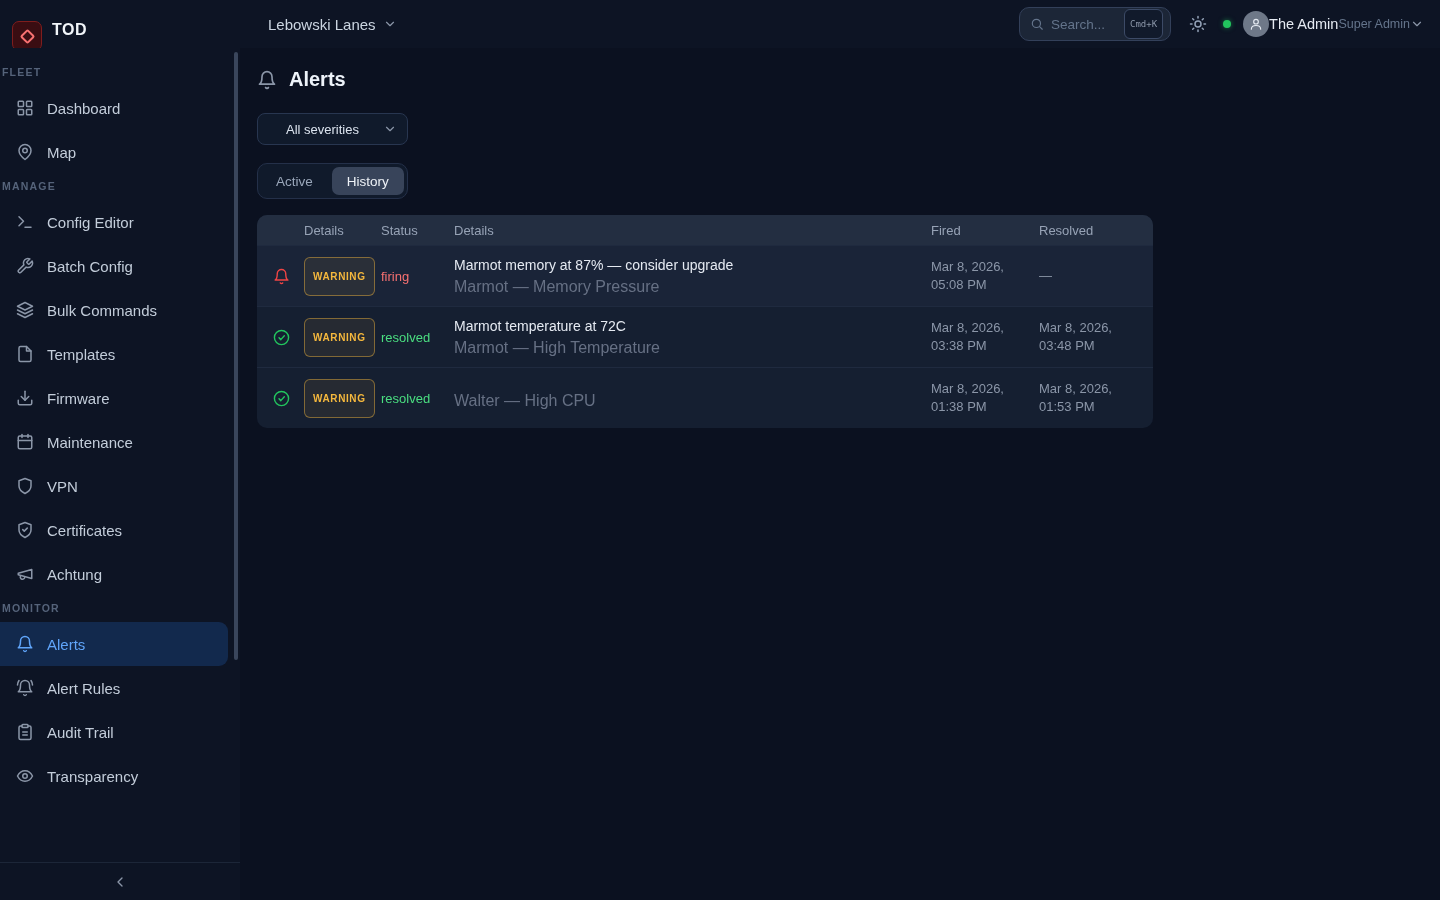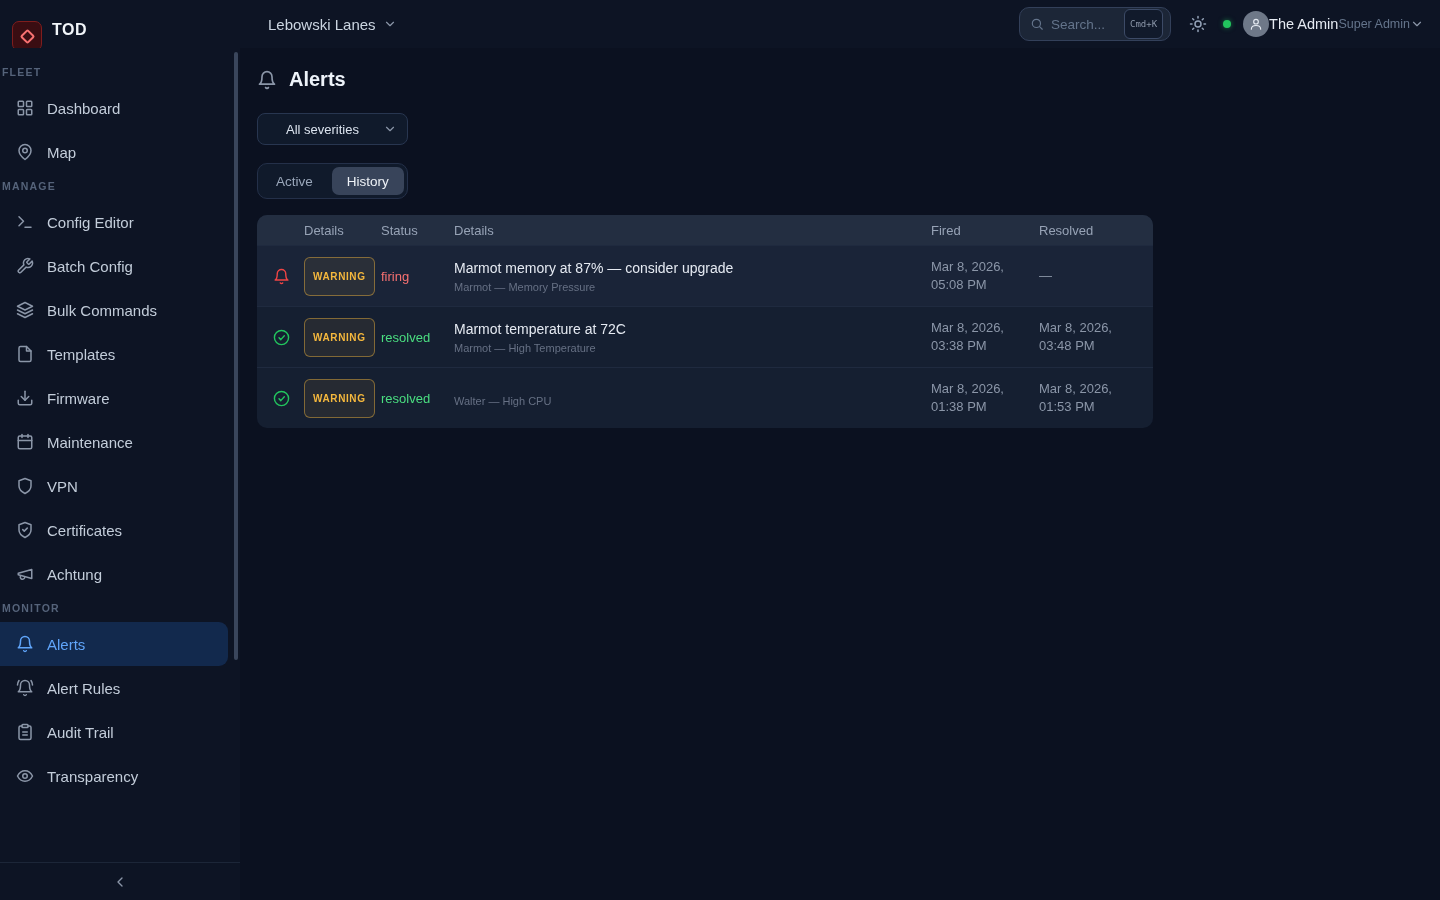--- a/index.html
+++ b/index.html
@@ -71,21 +71,21 @@
   .trow.row-firing { background:#1a2438; }
   .c-icon { display:flex; justify-content:flex-start; padding-left:16px; }
   .c-icon svg { width:17px; height:17px; }
   .icon-firing { color:#ef4444; }
   .icon-resolved { color:#22c55e; }
   .badge { display:inline-block; font-size:10px; font-weight:700; letter-spacing:.6px; color:#f5b83d; background:rgba(245,184,61,.08); border:1px solid rgba(245,184,61,.45); border-radius:6px; padding:13px 8px; }
   .status { font-size:13px; }
   .status.firing { color:#f87171; }
   .status.resolved { color:#4ade80; }
   .d-title { font-size:14px; color:#e5eaf2; }
-  .d-sub { font-size:11px; color:#667084; margin-top:5px; }
+  .d-sub { font-size:16px; color:#667084; margin-top:5px; }
   .cell-date { font-size:13px; color:#8b96a8; line-height:1.35; padding-right:18px; }
 </style>
 </head>
 <body>
 
 <header class="topbar">
   <div class="brand">
     <div class="logo">
         <div class="logo-diamond"></div>
       </div>

